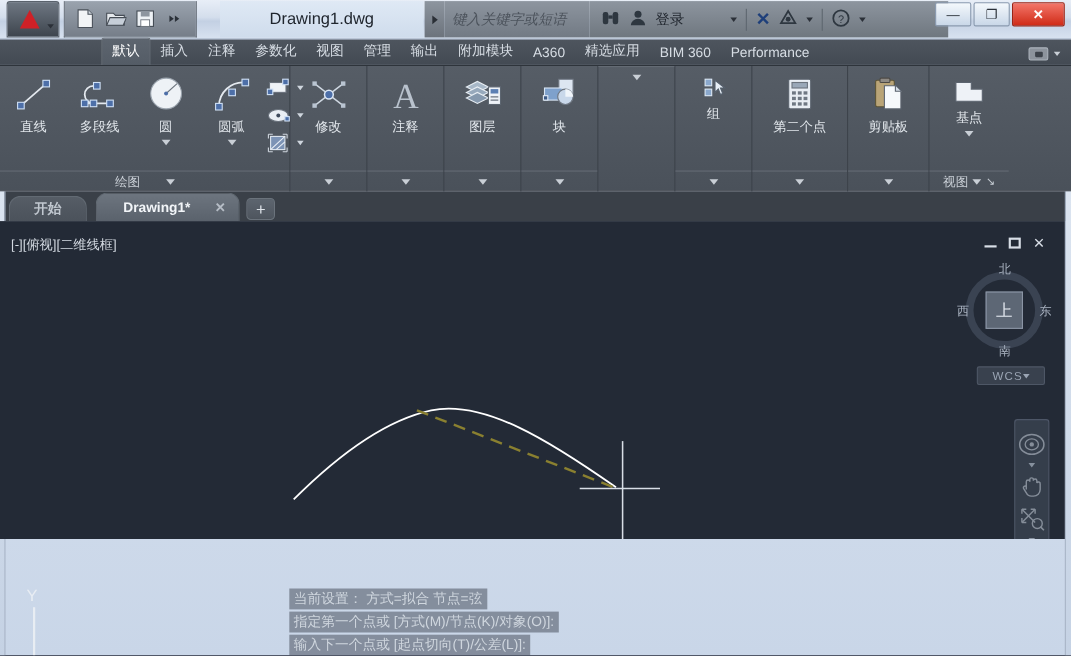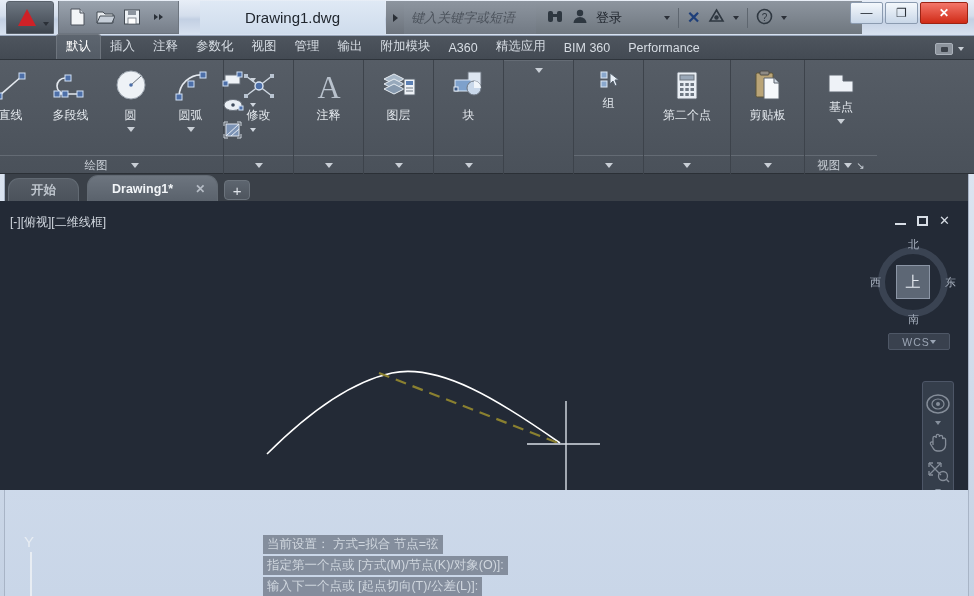--- a/index.html
+++ b/index.html
@@ -103,20 +103,21 @@
     background: linear-gradient(#f3766a, #d02b17);
     border-color: #9c2314; color: #fff; font-weight: bold;
   }
 
   
   .ribbon-tabs {
     position: absolute; left: 0; top: 36px; width: 974px; height: 24px;
     background: linear-gradient(#4e555e, #434a53);
     display: flex; align-items: flex-end;
     border-bottom: 1px solid #2e343b;
+    padding-left: 36px;
   }
   .rtab {
     font-size: 12.5px; color: #d7dde4;
     padding: 3px 9px 4px 9px; white-space: nowrap;
   }
   .rtab.active {
     background: linear-gradient(#5d656f, #545c66);
     color: #fff;
     border: 1px solid #6e757e; border-bottom: none;
     border-radius: 3px 3px 0 0;
@@ -415,21 +416,21 @@
     <div class="rtab">BIM 360</div>
     <div class="rtab">Performance</div>
     <div class="rtab-right">
       <div class="rtab-chip"></div>
       <div class="caret-sm" style="border-top-color:#c9cfd6;"></div>
     </div>
   </div>
 
   <div class="ribbon">
 
-    <div class="panel" style="width:224px;justify-content:flex-end;">
+    <div class="panel" style="width:264px;justify-content:flex-end;">
       <div class="panel-body" style="padding-left:14px; gap:2px;">
         <div class="bigbtn">
           <div class="ico">
             <svg width="38" height="34" viewBox="0 0 38 34">
               <line x1="7" y1="27" x2="30" y2="7" stroke="#e4e9ef" stroke-width="1.6"></line>
               <rect x="4" y="24" width="6" height="6" fill="#4d6fa8" stroke="#cfe0f5"></rect>
               <rect x="27" y="4" width="6" height="6" fill="#4d6fa8" stroke="#cfe0f5"></rect>
             </svg>
           </div>
           <div class="lbl">直线</div>

